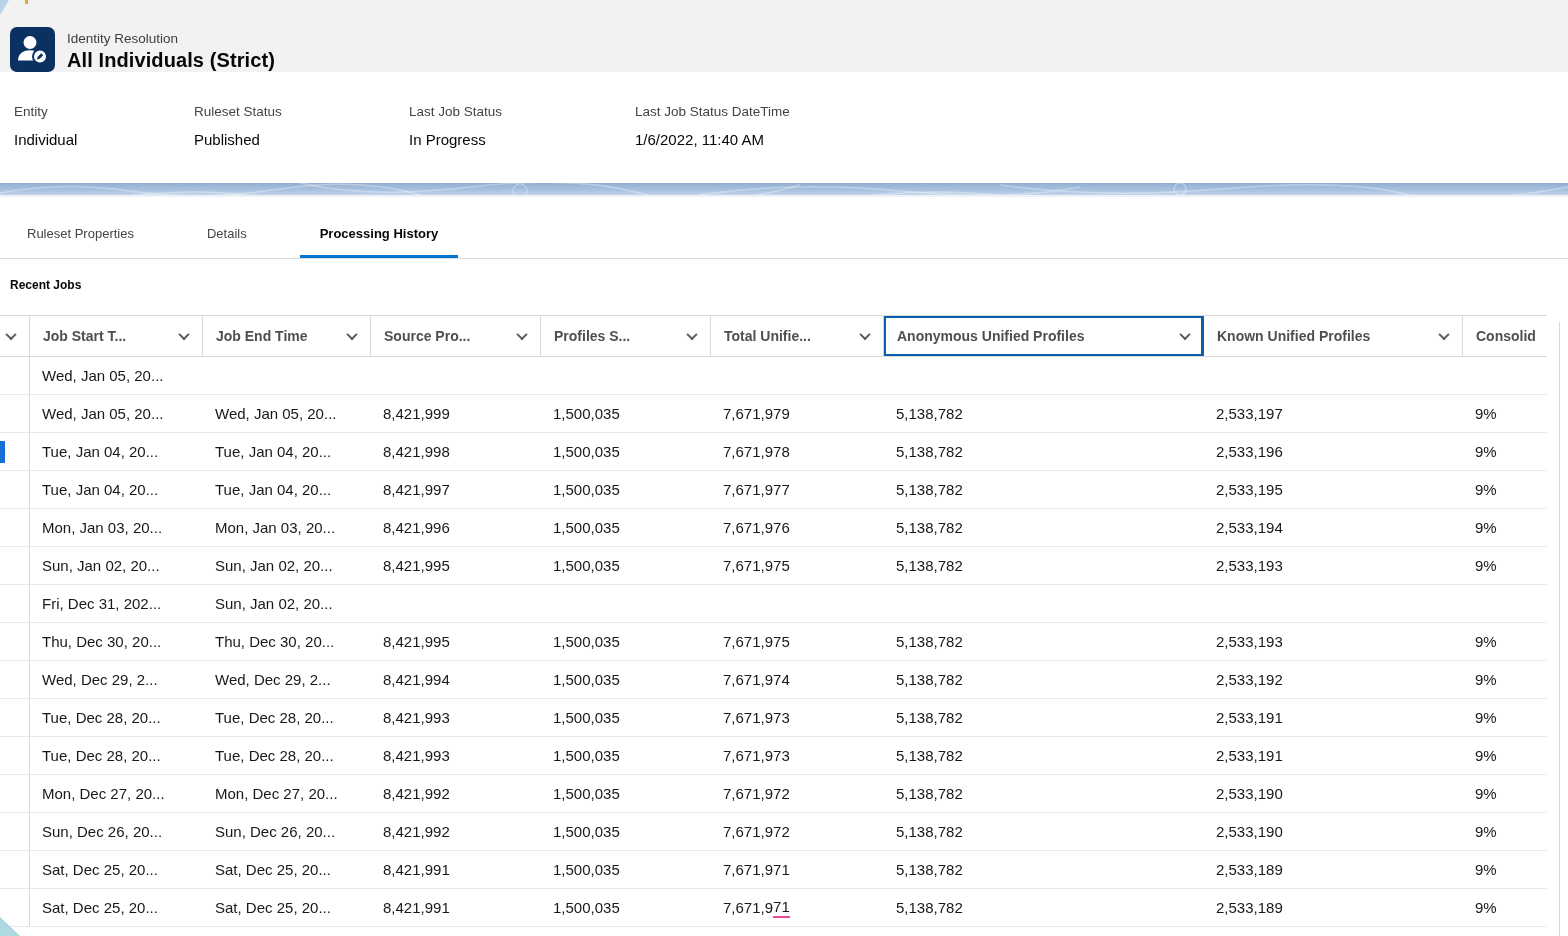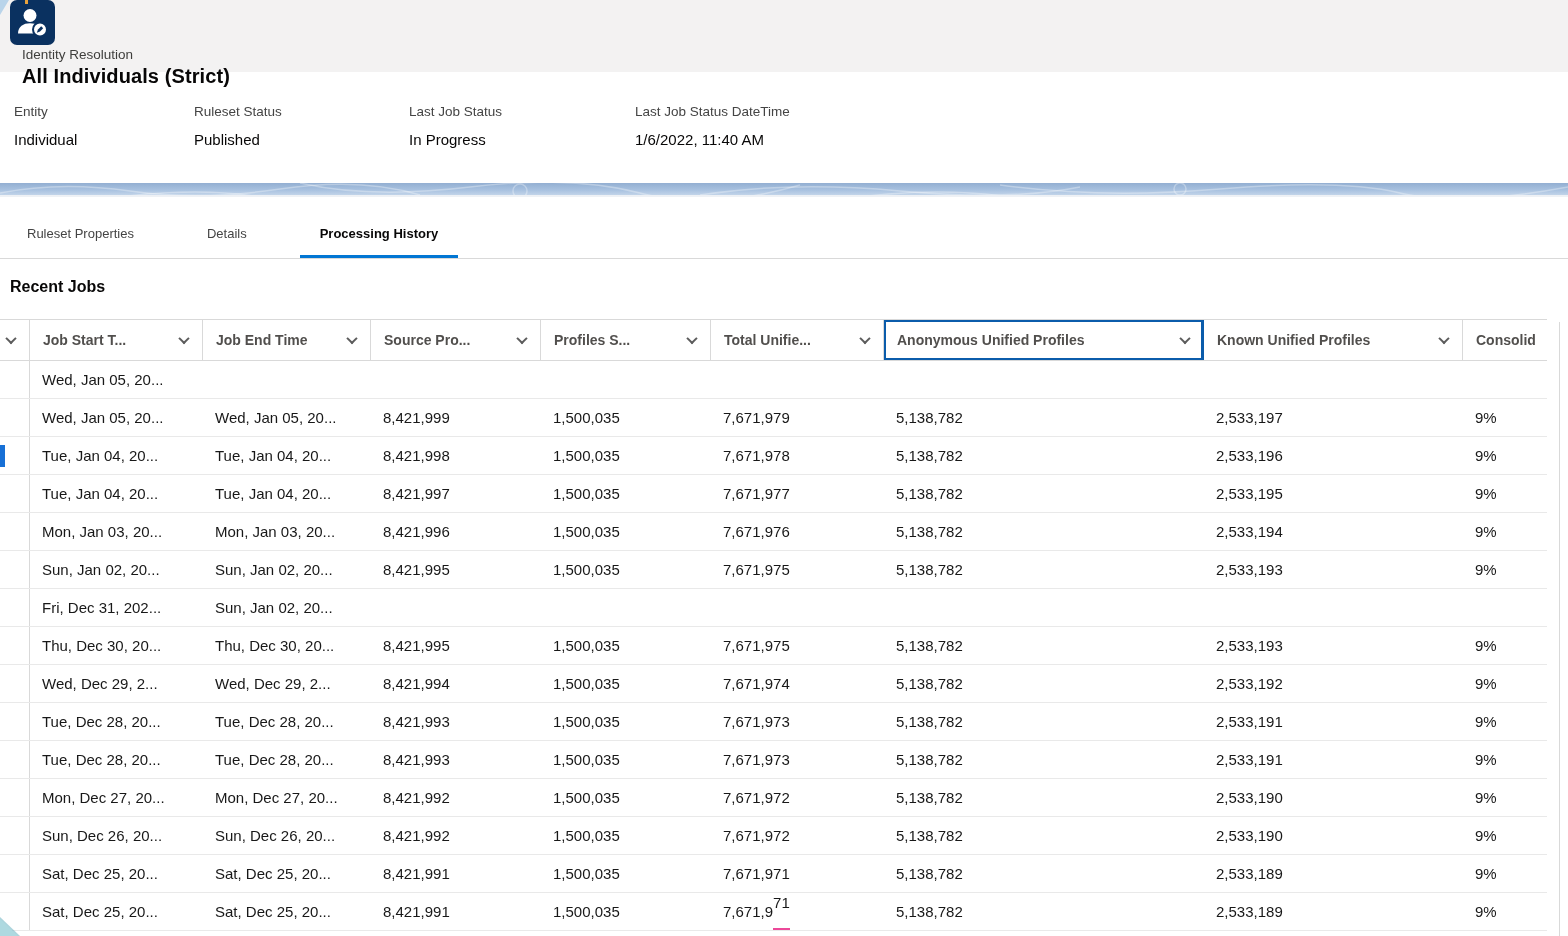--- a/index.html
+++ b/index.html
@@ -1,21 +1,21 @@
 <!DOCTYPE html>
 <html><head>
 <meta charset="utf-8">
 <style>
   * { margin:0; padding:0; box-sizing:border-box; }
   html,body { background:#fff; }
   body { font-family:"Liberation Sans","DejaVu Sans",sans-serif; }
   .app { position:relative; width:1568px; height:936px; overflow:hidden; background:#fff; }
 
   
-  .page-header { height:72px; background:#f3f2f2; display:flex; align-items:flex-start; padding-left:10px;flex-direction:column; }
+  .page-header { height:72px; background:#f3f2f2; display:flex; align-items:flex-end; padding-left:10px; }
   .entity-icon { width:45px; height:45px; background:#0a3160; border-radius:7px; display:flex; align-items:center; justify-content:center; flex:0 0 auto; }
   .header-text { margin-left:12px; padding-top:2px; }
   .obj-label { font-size:13.5px; color:#3e3e3c; margin-bottom:3px; }
   .page-title { font-size:20px; font-weight:bold; color:#080707; letter-spacing:.1px; }
 
   
   .summary { height:111px; background:#fff; display:flex; padding:32px 0 0 14px; }
   .field { }
   .field:nth-child(1){ width:180px; } .field:nth-child(2){ width:215px; } .field:nth-child(3){ width:226px; }
   .field .flabel { font-size:13.5px; color:#444; margin-bottom:12px; }
@@ -23,35 +23,35 @@
 
   
   .brand-band { height:14px; background:linear-gradient(180deg,#93afd2 0%,#a9c2e0 60%,#c2d4e9 100%); position:relative; overflow:hidden; border-bottom:2px solid #eef1f5; }
   .brand-band svg { position:absolute; top:-4px; left:0; }
 
   
   .tabs { height:62px; display:flex; align-items:flex-end; padding-left:7px; border-bottom:1px solid #d9d9d9; background:#fff; }
   .tab { font-size:13px; color:#444; padding:0 20px; line-height:42px; margin-right:33px; cursor:pointer; border-bottom:3px solid transparent; }
   .tab.active { color:#080707; font-weight:bold; border-bottom:3px solid #0176d3; }
 
-  .section-title { font-size:16px; font-weight:bold; color:#080707; margin:19px 0 0 10px; }
+  .section-title { font-size:12px; font-weight:bold; color:#080707; margin:19px 0 0 10px; }
 
   
   .grid { margin-top:23px; width:1547px; border-top:1px solid #d9d9d9; font-size:15px; color:#181818; }
   .grid-header { display:flex; height:41px; border-bottom:1px solid #d9d9d9; background:#fff; }
   .hcell { display:flex; align-items:center; justify-content:space-between; padding:0 14px 0 13px; border-right:1px solid #d9d9d9; font-size:14px; font-weight:bold; color:#514f4d; overflow:hidden; white-space:nowrap; position:relative; }
   .hcell:last-child { border-right:none; }
   .hcell.focused { box-shadow:inset 0 0 0 2px #0b5cab; border-right-color:#0b5cab; }
   .chev { width:8px; height:8px; border-right:2px solid #5c5c5c; border-bottom:2px solid #5c5c5c; transform:rotate(45deg) translate(-1px,-1px); flex:0 0 auto; margin-left:8px; }
   .chev.partial { margin-left:-6px; }
   .grid-row { display:flex; height:38px; border-bottom:1px solid #e9e9e9; position:relative; background:#fff; }
   .bcell { display:flex; align-items:center; padding:0 12px; overflow:hidden; white-space:nowrap; }
   .bcell.first { border-right:1px solid #d9d9d9; }
   .row-marker { position:absolute; left:0; top:8px; width:5px; height:22px; background:#1770d6; }
-  .u-tail { border-bottom:2px solid #ec4899; padding-bottom:17px;text-align:right; }
+  .u-tail { border-bottom:2px solid #ec4899; padding-bottom:1px;text-align:right; }
 
   
   .right-gutter-line { position:absolute; left:1559px; top:322px; bottom:0; width:1px; background:#d9d9d9; }
   .corner-cursor { position:absolute; left:0; bottom:0; width:0; height:0; border-left:18px solid #aed9e0; border-top:17px solid transparent; }
   .corner-cursor-edge { position:absolute; left:0; bottom:0; width:0; height:0; border-left:20px solid rgba(104,177,192,.55); border-top:19px solid transparent; }
   .tl-sliver { position:absolute; left:0; top:0; width:0; height:0; border-top:15px solid #b9d4ea; border-right:9px solid transparent; }
   .yellow-tick { position:absolute; left:25px; top:0; width:3px; height:4px; background:#e8a33d; }
 </style>
 </head>
 <body>

